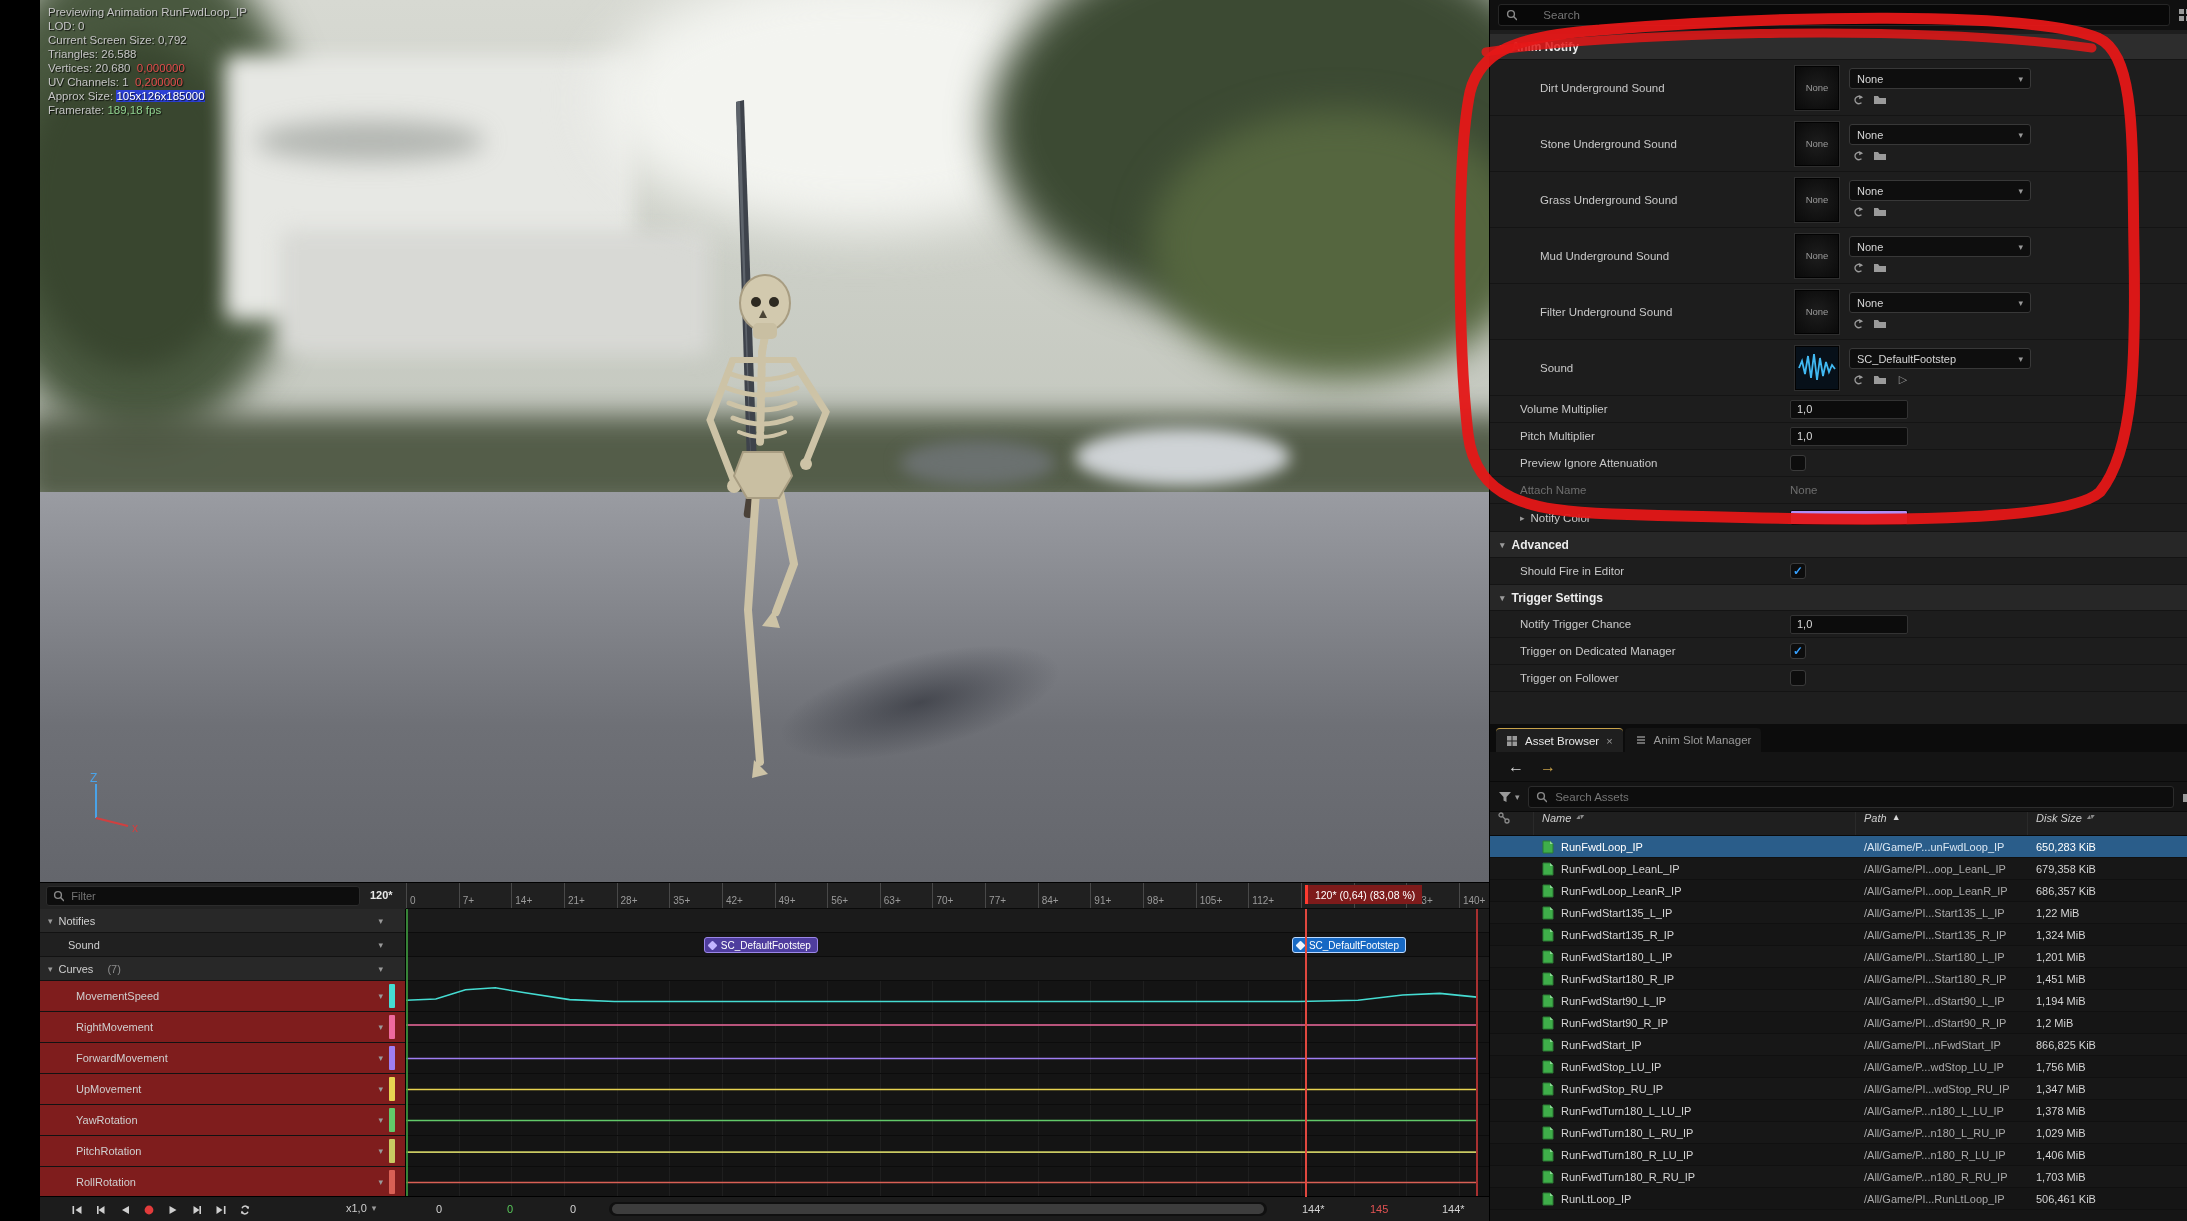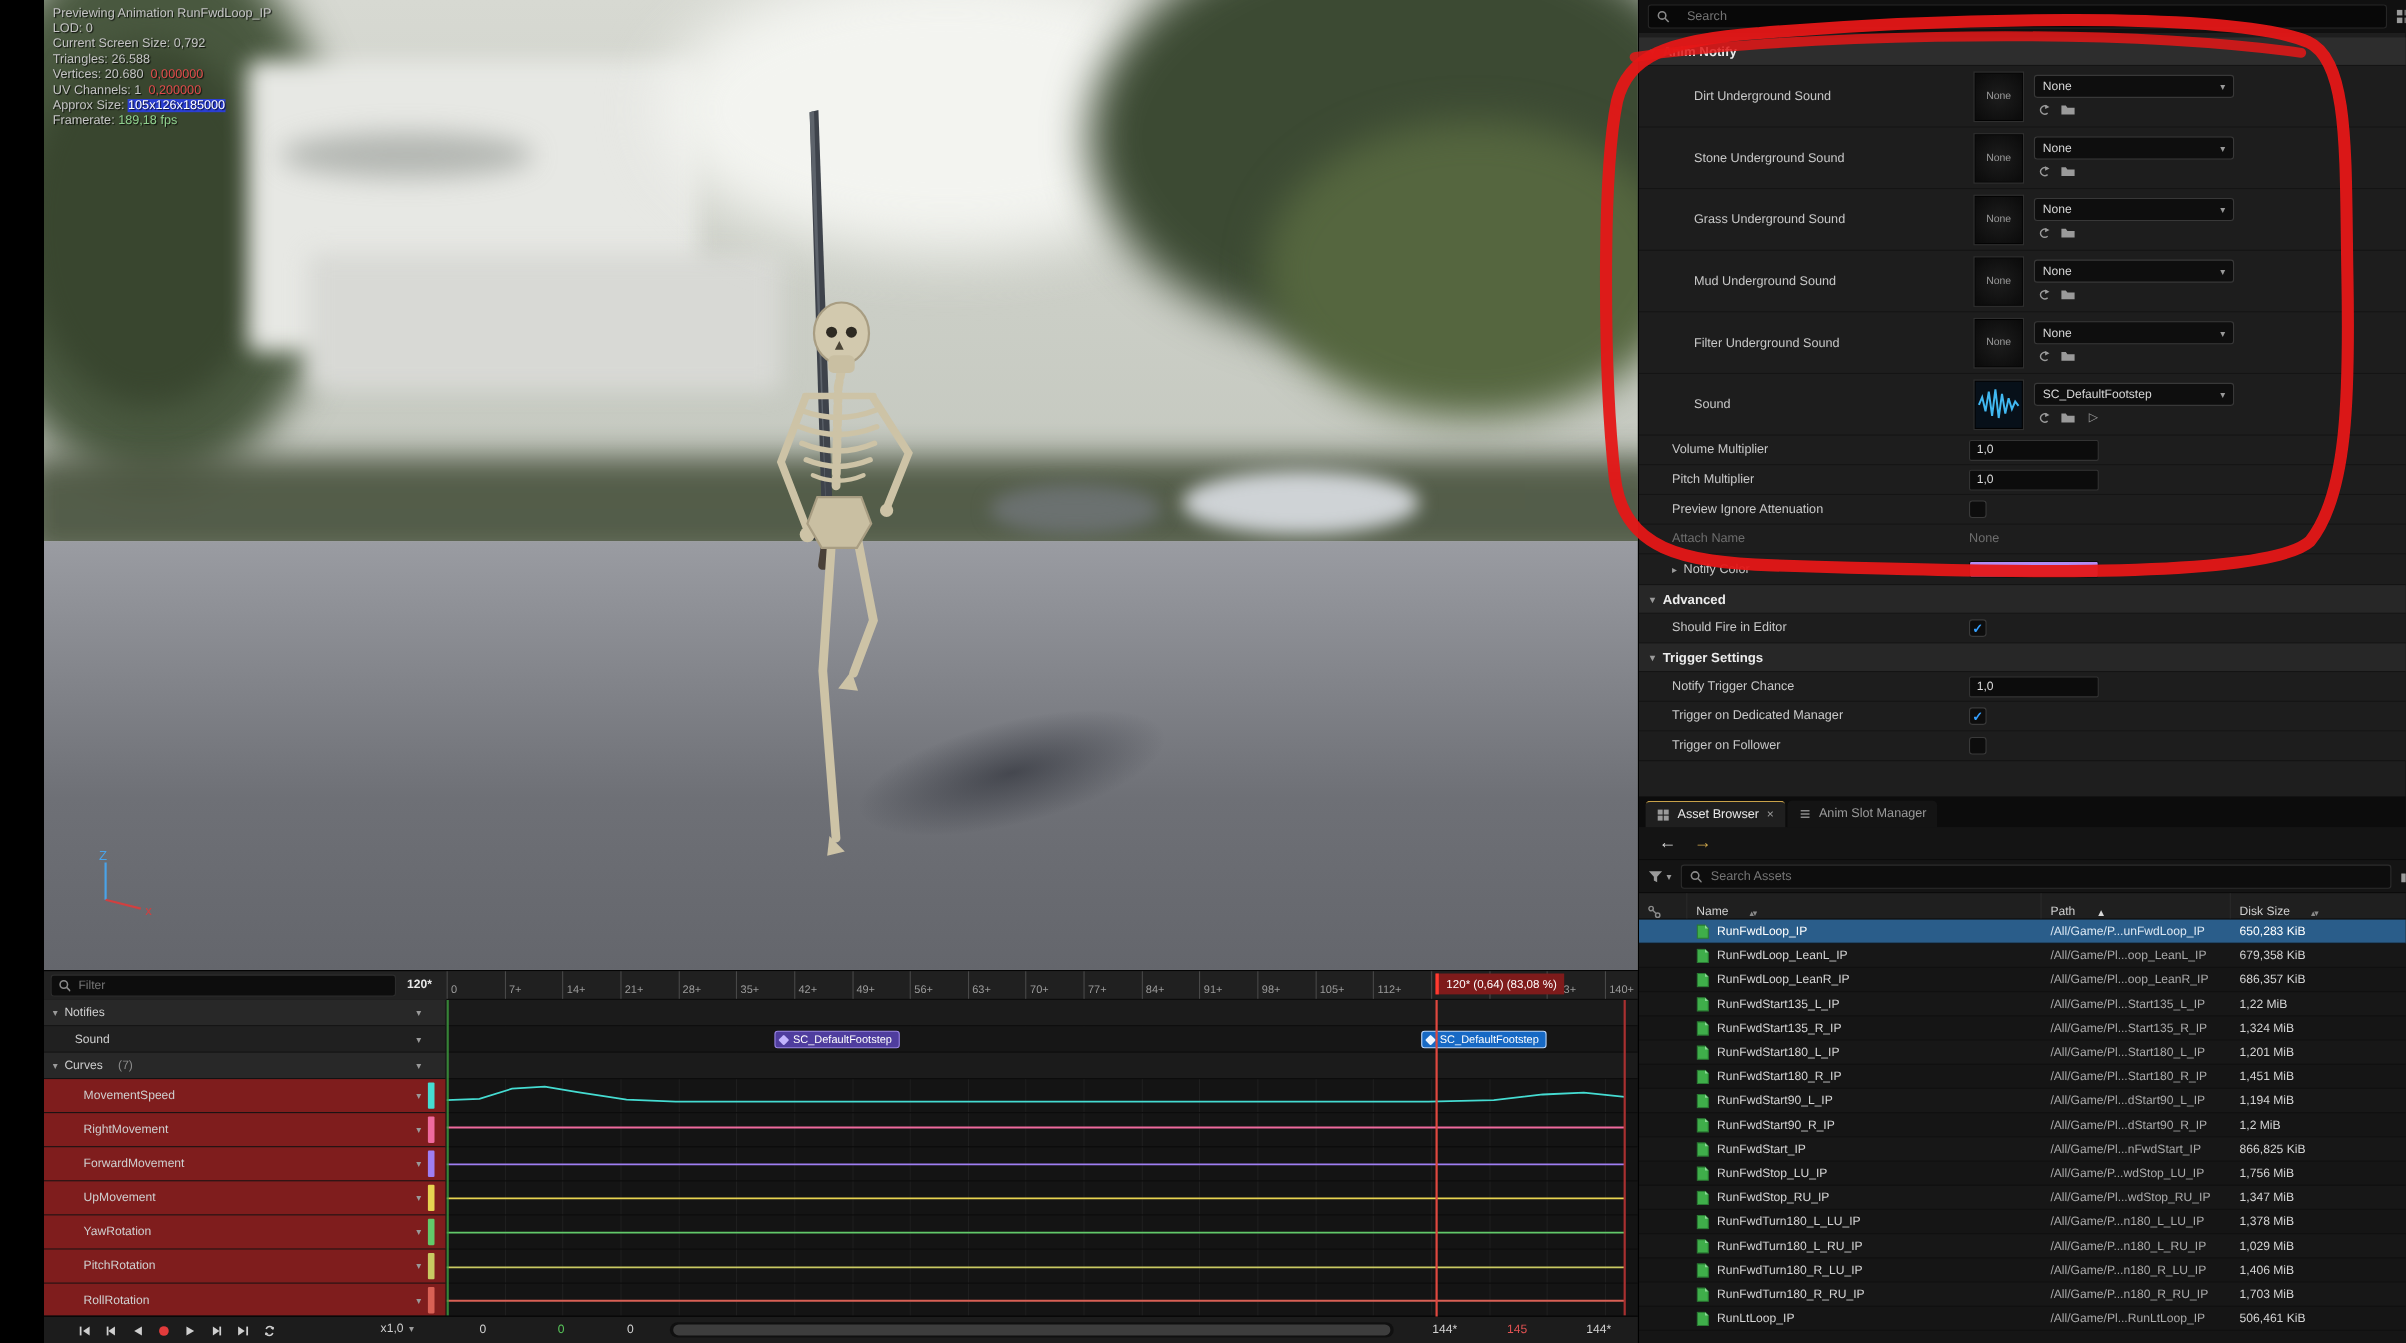--- a/index.html
+++ b/index.html
@@ -68,21 +68,21 @@
   .speed{position:absolute;left:306px;top:5px;color:#cfcfcf;font-size:11px;display:flex;gap:5px;align-items:center;}
   .speed .chev{font-size:9px;color:#9a9a9a;}
   .range-vals{position:absolute;inset:0;}
   .range-val{position:absolute;top:6px;font-size:11px;}
   .tl-scroll{position:absolute;left:569px;top:5px;width:658px;height:14px;background:#101010;border-radius:7px;}
   .tl-scroll-thumb{position:absolute;left:3px;right:3px;top:2px;bottom:2px;background:#3d3d3d;border-radius:6px;}
 
   
   .right-panel{position:absolute;left:1449px;top:0;width:738px;height:1221px;background:#1e1e1e;border-left:1px solid #000;}
   .rp-search{position:absolute;left:0;top:0;width:100%;height:30px;background:#101010;display:flex;align-items:center;padding:0 8px;gap:8px;}
-  .rp-search-box{flex:0 0 672px;height:22px;background:#080808;border:1px solid #262626;border-radius:3px;display:flex;align-items:center;gap:14px;padding:0 7px;}
+  .rp-search-box{flex:0 0 672px;height:22px;background:#080808;border:1px solid #262626;border-radius:3px;display:flex;align-items:center;gap:24px;padding:0 7px;}
   .rp-search-box input{background:transparent;border:none;outline:none;color:#8a8a8a;font-size:11.5px;width:100%;}
   .rp-top-icons{display:flex;gap:8px;align-items:center;}
   .rp-details{position:absolute;left:0;top:34px;width:100%;}
   .section-header{height:26px;background:#2d2d2d;display:flex;align-items:center;gap:7px;padding-left:10px;color:#ececec;font-size:12px;font-weight:bold;border-bottom:1px solid #141414;}
   .slot-row{height:56px;display:flex;align-items:center;padding-left:50px;background:#1d1d1d;border-bottom:1px solid #141414;position:relative;}
   .slot-row .d-label{width:255px;color:#c8c8c8;font-size:11.5px;}
   .slot-value{display:flex;align-items:center;}
   .thumb{width:44px;height:44px;background:radial-gradient(#1d1d1d,#0a0a0a);border:1px solid #020202;outline:1px solid #2e2e2e;display:flex;align-items:center;justify-content:center;color:#9a9a9a;font-size:9.5px;margin-right:10px;}
   .thumb.wave{background:#071019;}
   .combo-col{display:flex;flex-direction:column;gap:3px;}
@@ -110,21 +110,21 @@
   .ab-tab.inactive{background:#141414;color:#9a9a9a;}
   .tab-close{color:#9a9a9a;font-size:11px;}
   .ab-nav{height:30px;background:#141414;display:flex;align-items:center;gap:16px;padding-left:18px;border-bottom:1px solid #0a0a0a;}
   .nav-arrow{font-size:16px;}
   .ab-search{height:30px;background:#141414;display:flex;align-items:center;gap:8px;padding:0 8px;border-bottom:1px solid #0a0a0a;}
   .funnel-wrap{display:flex;align-items:center;gap:3px;color:#9a9a9a;font-size:9px;}
   .ab-search-box{flex:1;height:22px;background:#0d0d0d;border:1px solid #2c2c2c;border-radius:3px;display:flex;align-items:center;gap:6px;padding:0 7px;}
   .ab-search-box input{background:transparent;border:none;outline:none;color:#8a8a8a;font-size:11.5px;width:100%;}
   .ab-grid{display:grid;grid-template-columns:44px 322px 172px 1fr;align-items:center;}
   .ab-header{height:24px;background:#1f1f1f;border-bottom:1px solid #0a0a0a;color:#cfcfcf;font-size:11px;}
-  .ab-header .hcell{display:flex;align-items:flex-end;gap:19px;padding-left:8px;border-right:1px solid #2a2a2a;height:100%;}
+  .ab-header .hcell{display:flex;align-items:flex-start;gap:5px;padding-left:8px;border-right:1px solid #2a2a2a;height:100%;font-style:italic;}
   .sorticon{color:#8a8a8a;font-size:8px;letter-spacing:-1px;}
   .sorticon.up{color:#d8d8d8;font-size:9px;}
   .ab-rows{}
   .ab-row{height:22px;font-size:11px;color:#d4d4d4;border-bottom:1px solid #101010;}
   .ab-row:nth-child(even of .ab-row){background:#171717;}
   .ab-row.selected{background:#2a5d8a;color:#fff;}
   .ab-row .cell{padding-left:8px;overflow:hidden;white-space:nowrap;}
   .c-namewrap{display:flex;align-items:center;gap:7px;padding-left:8px;overflow:hidden;white-space:nowrap;}
   .c-path{color:#a9a9a9;}
   .ab-row.selected .c-path{color:#d9e6f2;}

